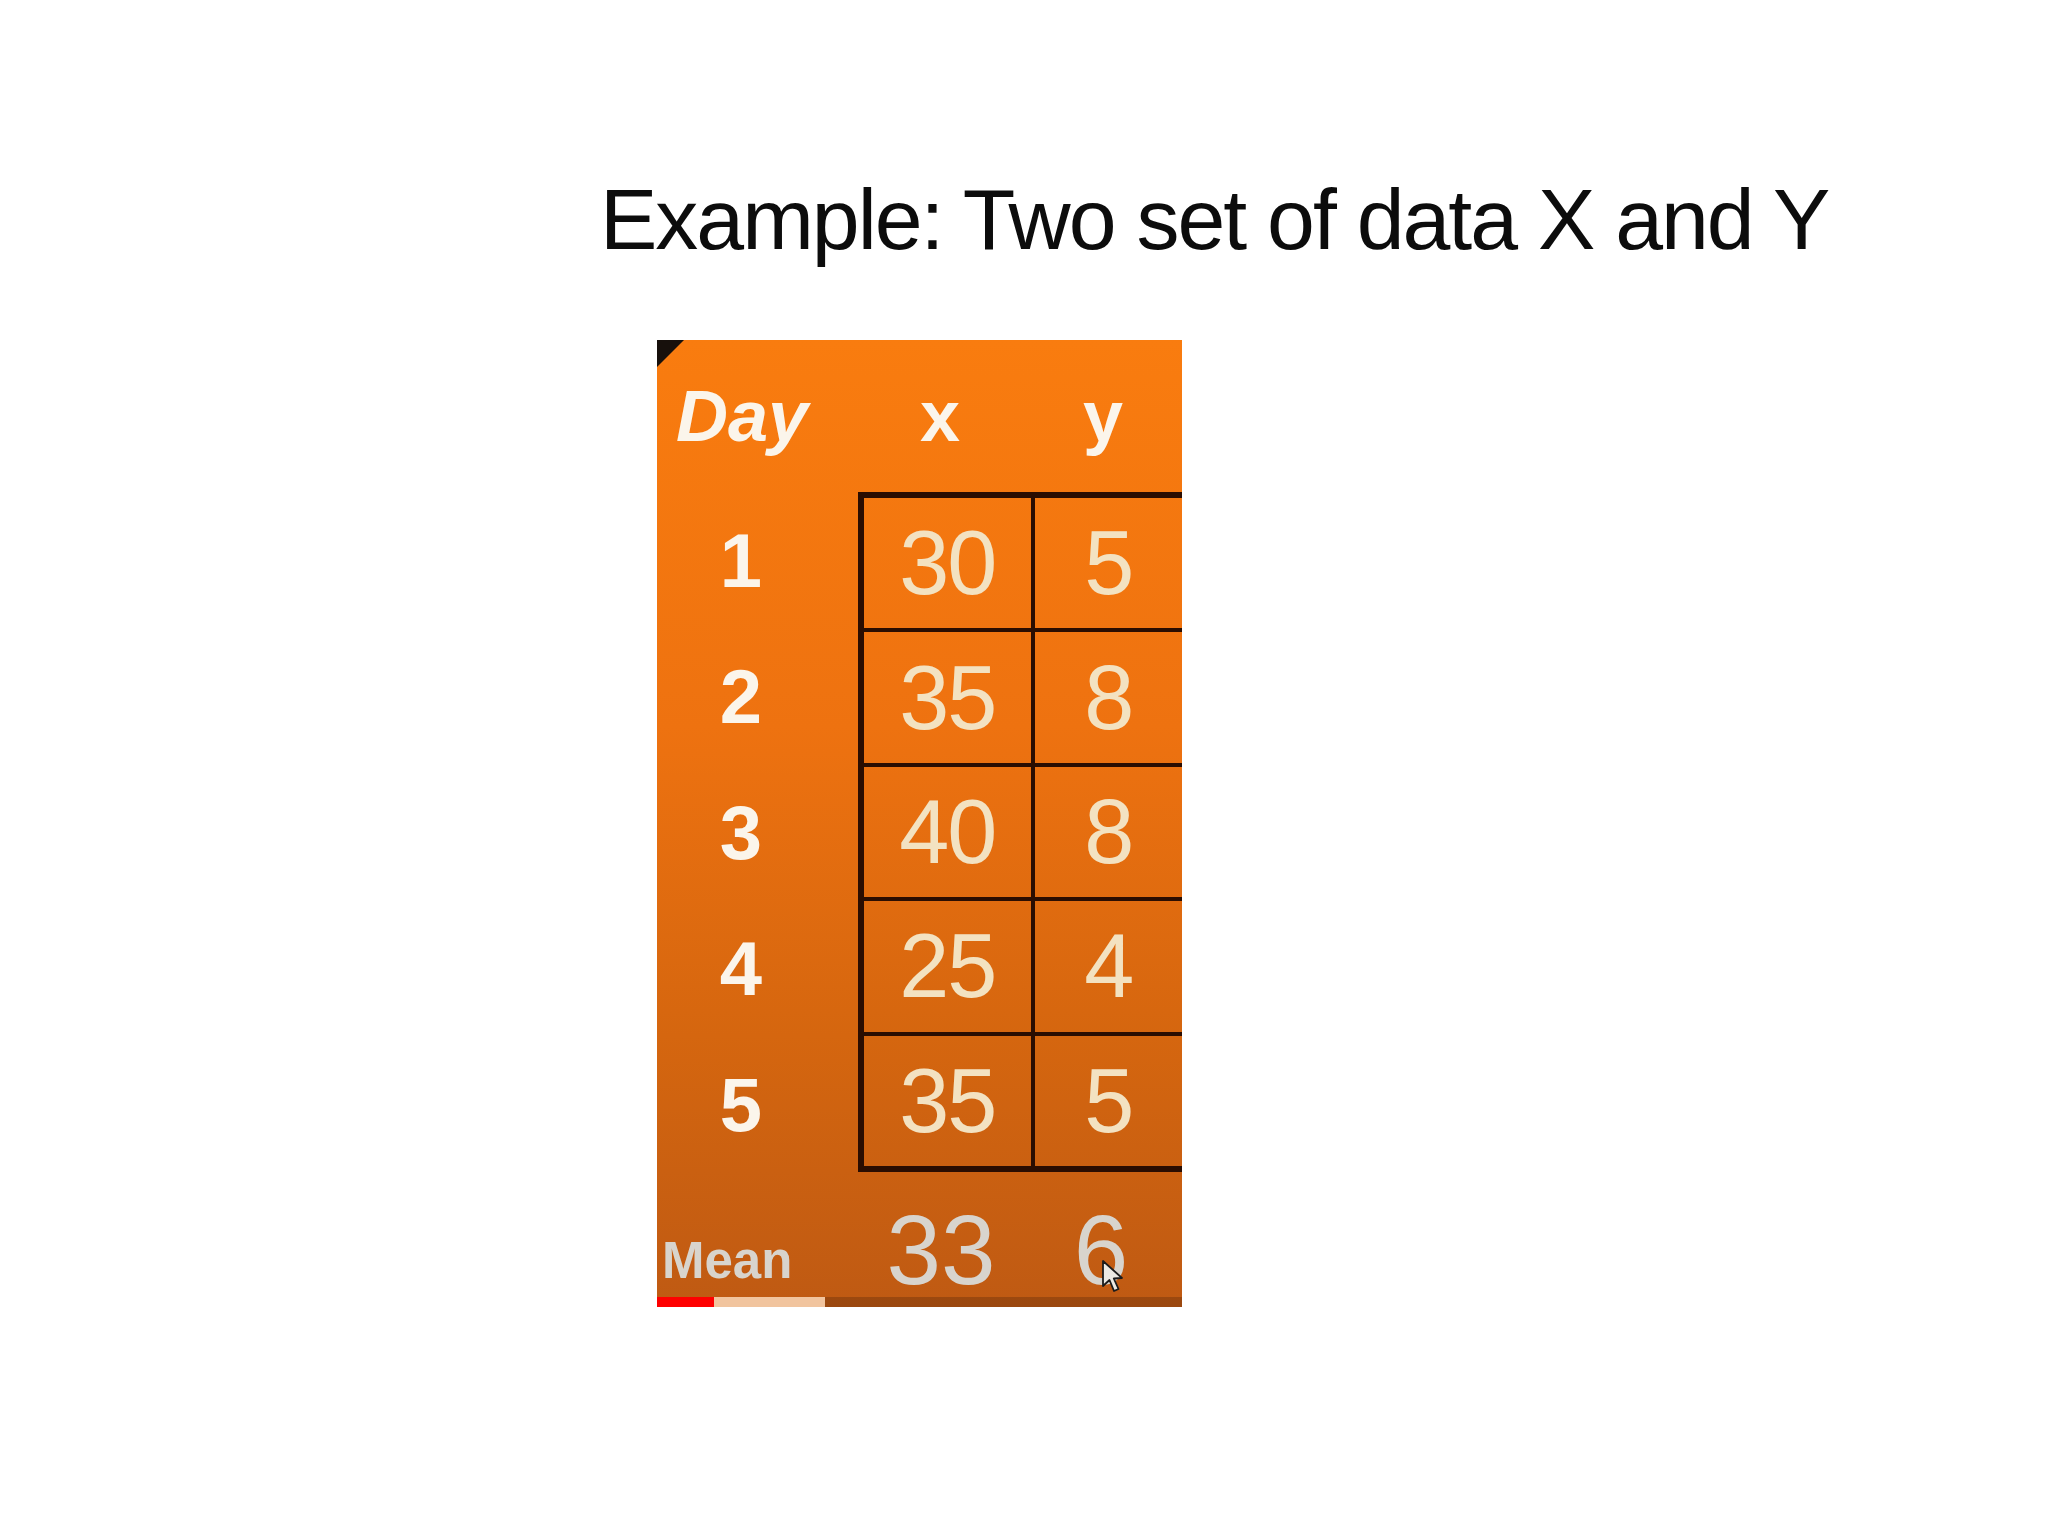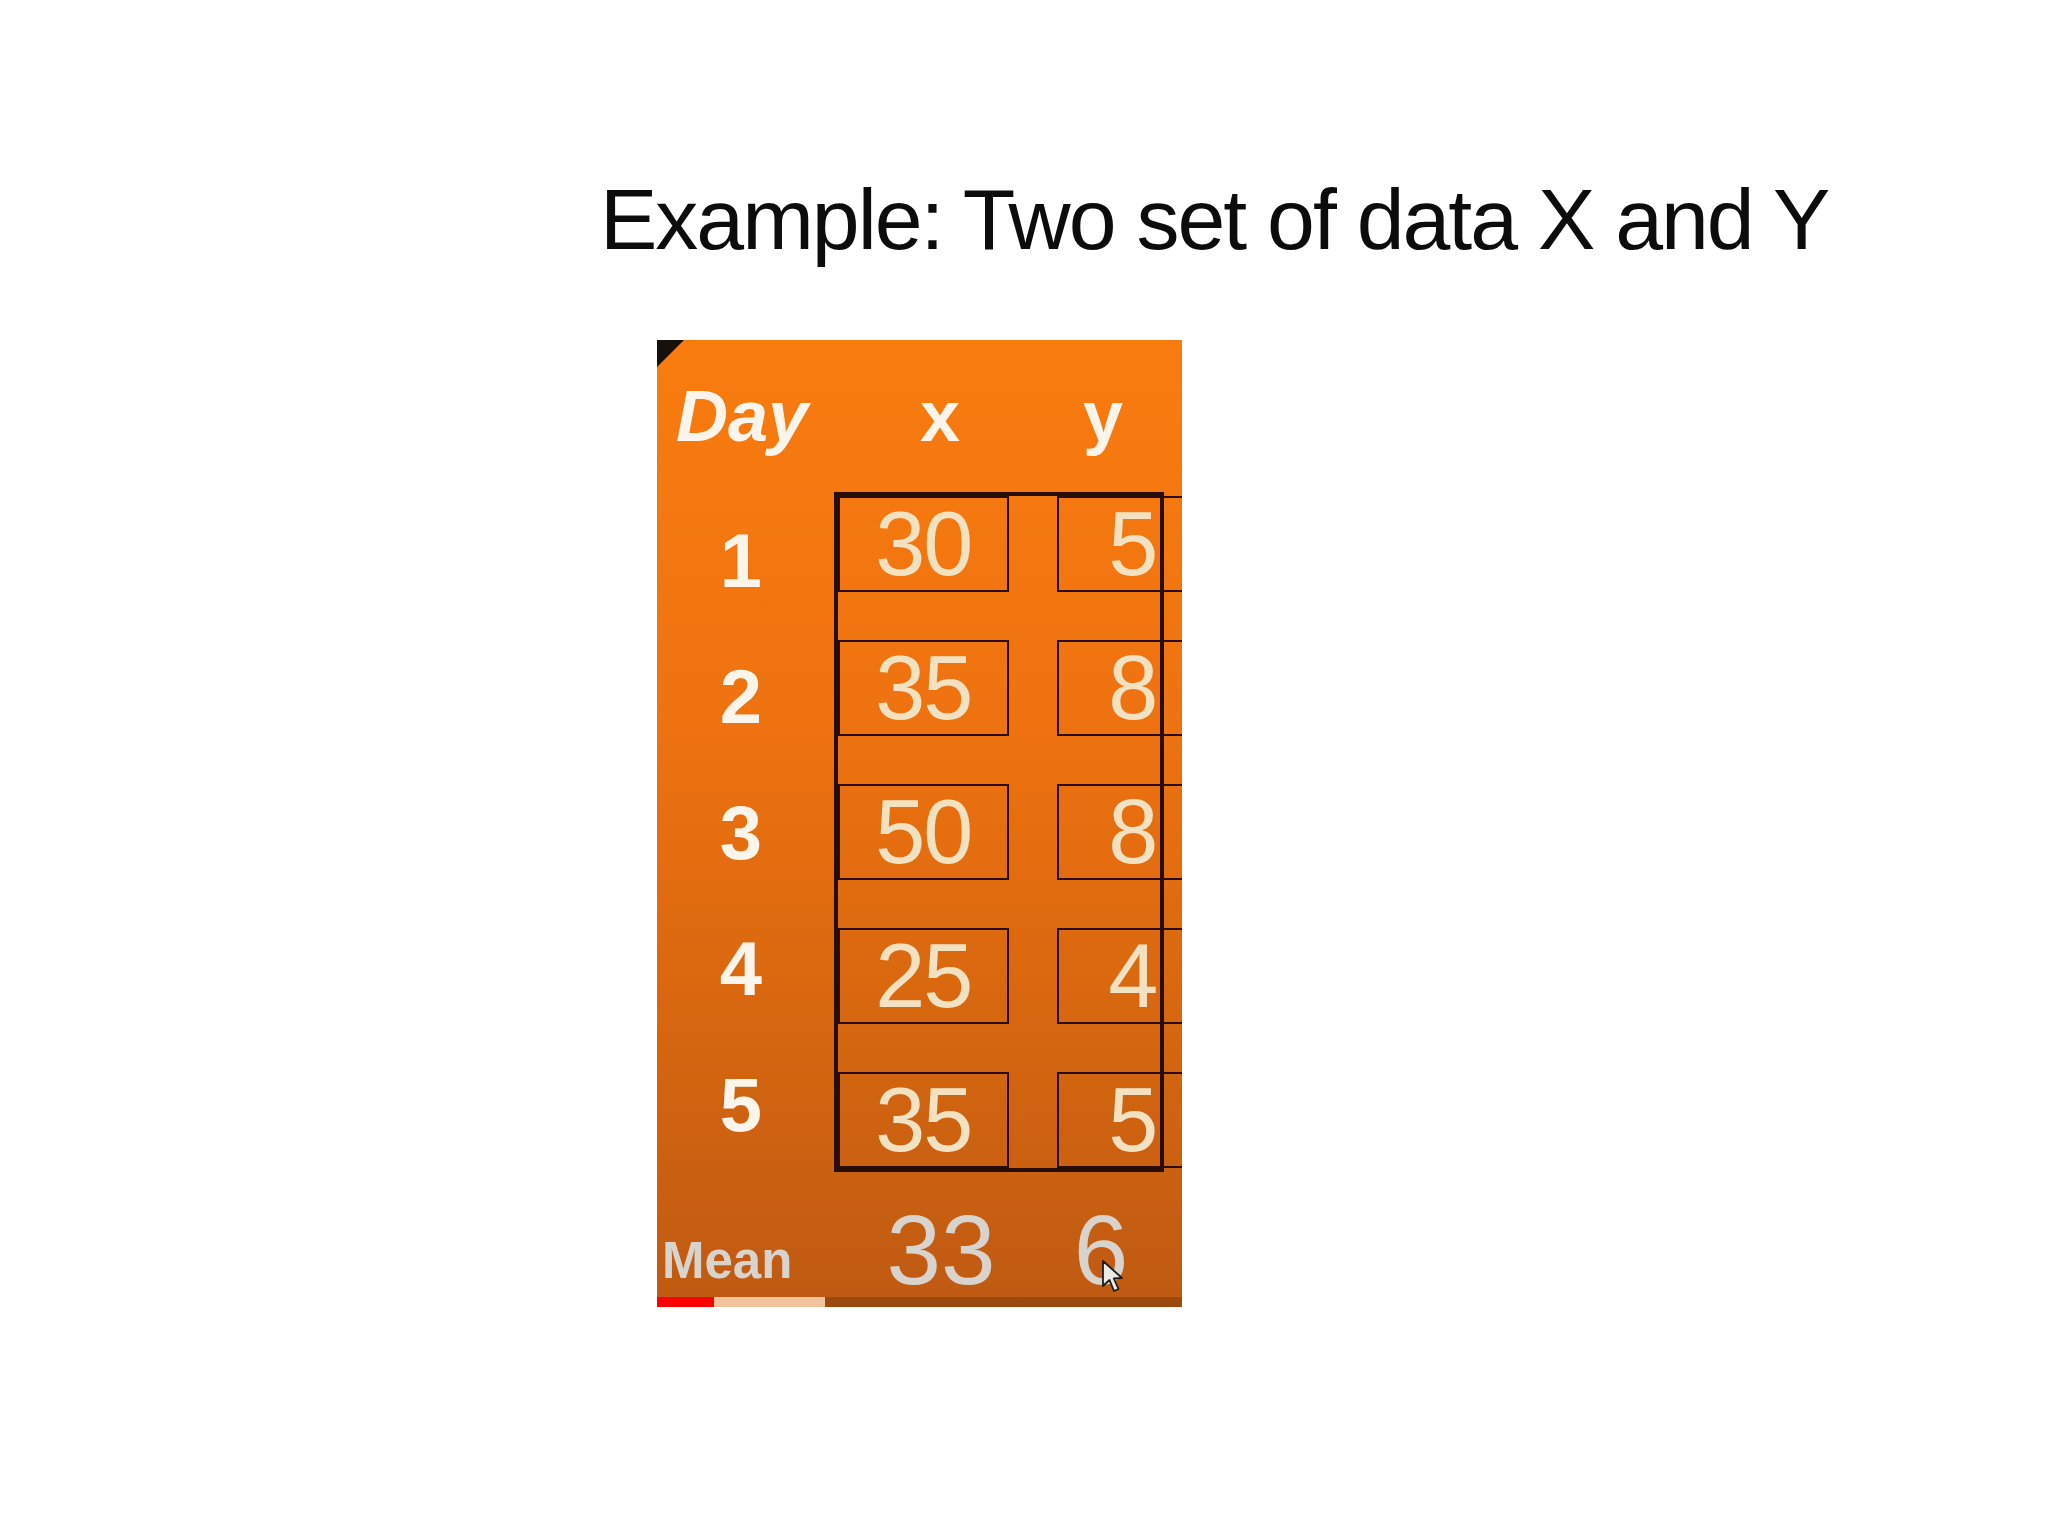--- a/index.html
+++ b/index.html
@@ -66,30 +66,29 @@
   .day-cell {
     display: flex;
     align-items: center;
     justify-content: center;
     font-weight: bold;
     font-size: 76px;
     color: #fbf5eb;
   }
   .grid {
     position: absolute;
-    left: 177px;
+    left: 201px;
     top: 152px;
     width: 330px;
     height: 680px;
     box-sizing: border-box;
     border: 4px solid #2a0d01;
     display: grid;
     grid-template-columns: 53% 47%;
     grid-template-rows: repeat(5, 1fr);
-    gap: 48px;
   }
   .cell {
     box-sizing: border-box;
     border: 2px solid #2a0d01;
     display: flex;
     align-items: center;
     justify-content: center;
     font-size: 90px;
     letter-spacing: -2px;
     color: #f3e2c1;
@@ -168,21 +167,21 @@
       <div class="day-cell">3</div>
       <div class="day-cell">4</div>
       <div class="day-cell">5</div>
     </div>
 
     <div class="grid">
       <div class="cell">30</div>
       <div class="cell">5</div>
       <div class="cell">35</div>
       <div class="cell">8</div>
-      <div class="cell">50</div>
+      <div class="cell">40</div>
       <div class="cell">8</div>
       <div class="cell">25</div>
       <div class="cell">4</div>
       <div class="cell">35</div>
       <div class="cell">5</div>
     </div>
 
     <div class="mean-label">Mean</div>
     <div class="mean-val mean-x">33</div>
     <div class="mean-val mean-y">6</div>

